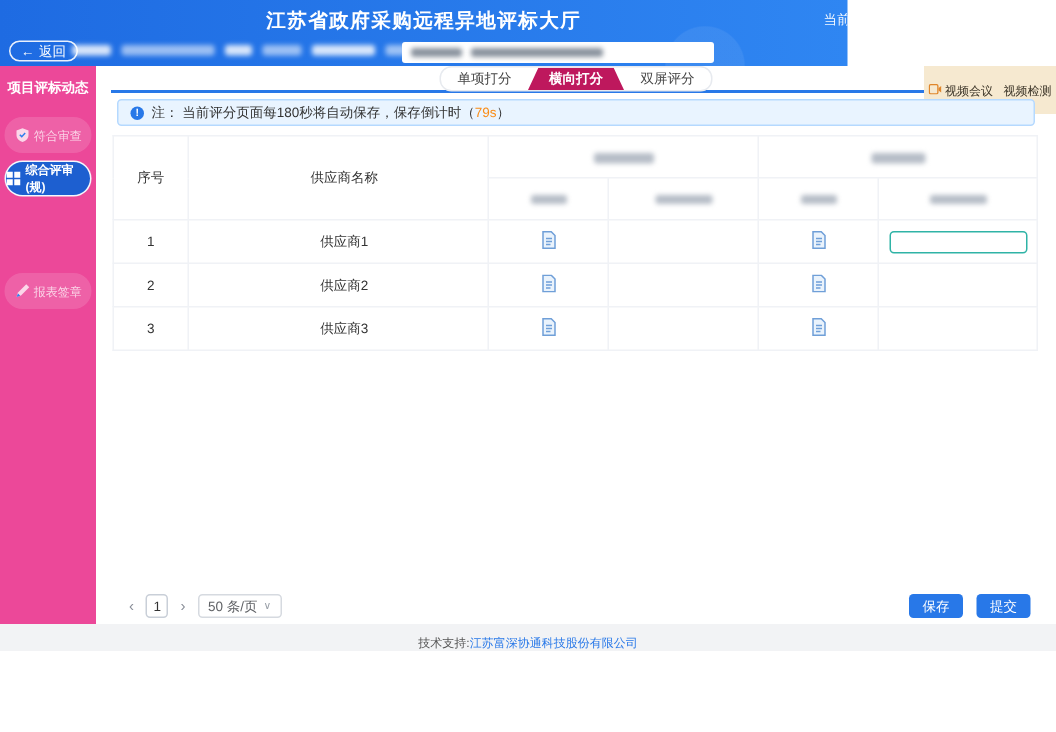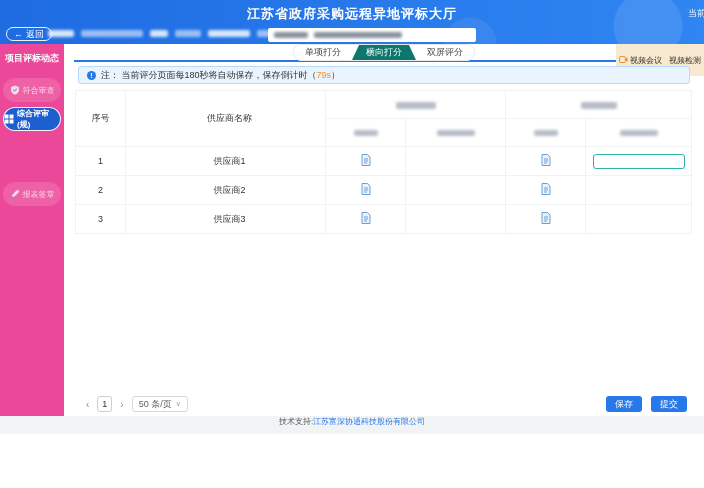--- a/index.html
+++ b/index.html
@@ -2,21 +2,21 @@
 <html><head>
 <meta charset="utf-8">
 <style>
   * { margin:0; padding:0; box-sizing:border-box; }
   html,body { background:#fff; }
   body { font-family:"Liberation Sans","DejaVu Sans",sans-serif; }
   #stage { position:relative; width:704px; height:488px; background:#fff; overflow:hidden; }
 
   
   .hdr {
-    position:absolute; left:0; top:0; width:704px; height:44px;
+    position:absolute; left:0; top:0; width:565px; height:44px;
     background:
       radial-gradient(circle at 648px 26px, rgba(255,255,255,.10) 0 34px, transparent 35px),
       radial-gradient(circle at 470px 44px, rgba(255,255,255,.07) 0 26px, transparent 27px),
       linear-gradient(90deg,#1e6be2,#2f86f2);
     color:#fff; overflow:hidden;
   }
   .hdr-title { position:absolute; top:5px; left:0; right:0; text-align:center; font-size:13px; font-weight:bold; letter-spacing:1px; }
   .hdr-right { position:absolute; top:7px; right:-2px; font-size:9px; white-space:nowrap; opacity:.95; }
   .back-btn {
     position:absolute; left:6px; top:27px; height:14px; padding:0 7px;
@@ -50,21 +50,21 @@
 
   
   .tab-row { position:absolute; left:0; top:0; width:640px; height:18px; }
   .tab-line { position:absolute; left:10px; right:12px; top:16px; height:2px; background:#2878e8; }
   .tab-group {
     position:absolute; left:50%; transform:translateX(-50%); top:0; height:17px;
     display:inline-flex; background:#fff; border:1px solid #e7eaef; border-radius:8px; overflow:hidden;
   }
   .tab { padding:0 11px; font-size:9px; line-height:15px; color:#444; cursor:pointer; white-space:nowrap; }
   .tab.active {
-    background:#0f766e; color:#fff; font-weight:normal;
+    background:#be185d; color:#fff; font-weight:bold;
     clip-path:polygon(7px 0, calc(100% - 7px) 0, 100% 100%, 0 100%);
     padding:0 14px;
   }
 
   
   .video-bar {
     position:absolute; right:0; top:0; width:88px; height:32px;
     background:#f6e9d0; border-radius:0 0 0 5px;
     display:flex; align-items:center; justify-content:center; gap:7px;
     font-size:8px; color:#3c3528;
@@ -115,21 +115,21 @@
   .pg-caret { font-size:7px; color:#9aa0a8; }
   .act-btns { position:absolute; right:17px; top:352px; display:flex; gap:9px; }
   .btn {
     height:16px; padding:0 9px; background:#2878e8; color:#fff; border:none; border-radius:3px;
     font-size:9px; line-height:16px; cursor:pointer; font-family:inherit;
   }
 
   
   .footer {
     position:absolute; left:0; top:416px; width:704px; height:18px; background:#f2f3f5;
-    display:flex; align-items:flex-start; justify-content:center; font-size:8px; color:#555;
+    display:flex; align-items:flex-end; justify-content:center; font-size:8px; color:#555;
   }
   .footer a { color:#2878e8; text-decoration:none; cursor:pointer; }
 </style>
 </head>
 <body>
 
 <div id="stage">
 
   <div class="hdr">
     <div class="hdr-title">江苏省政府采购远程异地评标大厅</div>

